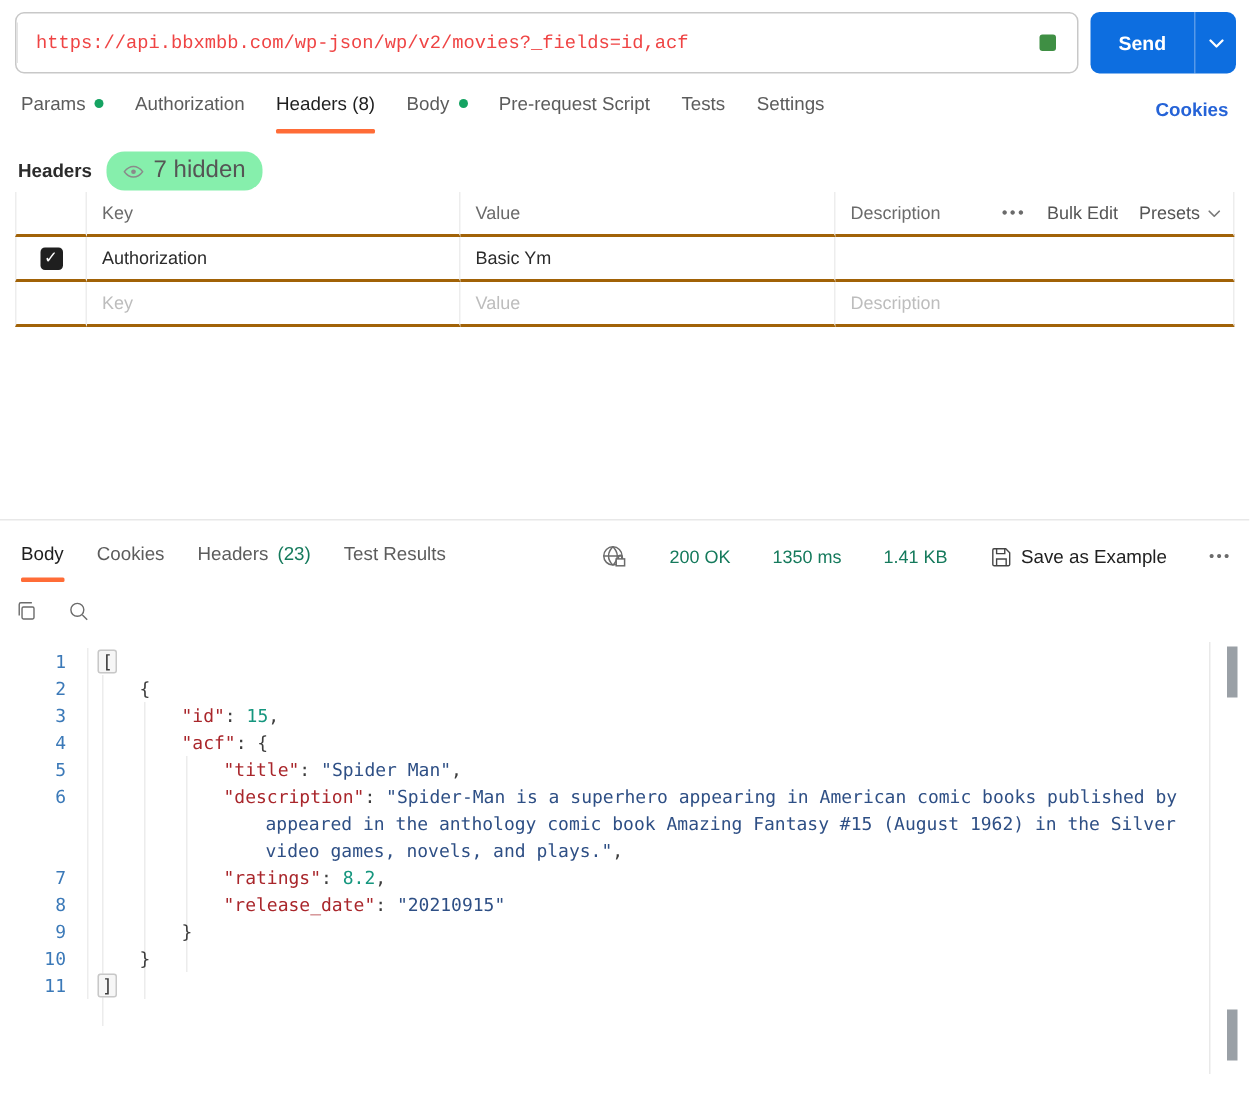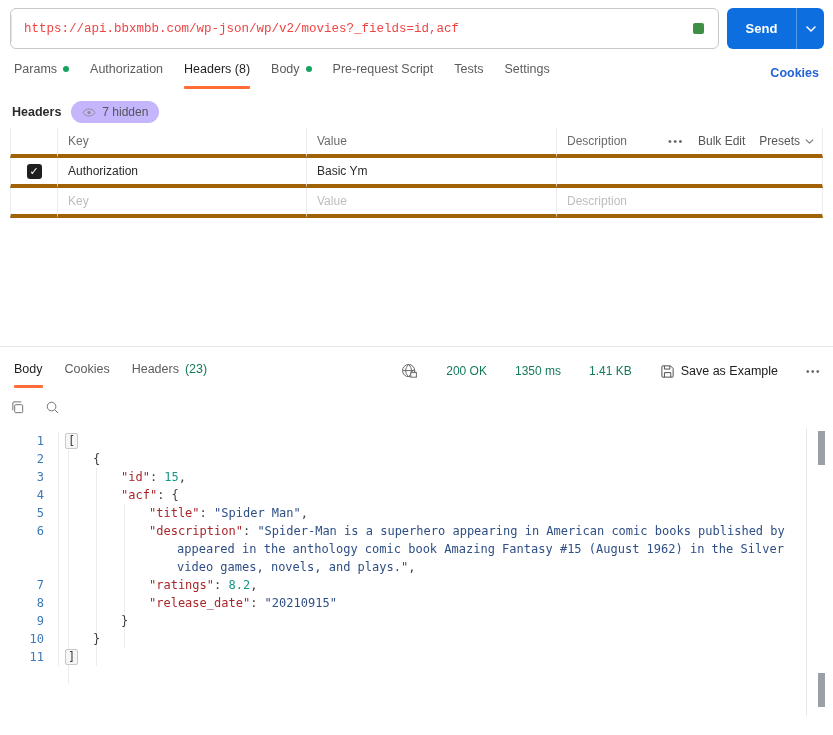--- a/index.html
+++ b/index.html
@@ -25,27 +25,27 @@
   .req-tabs{position:absolute;top:62px;left:14px;display:flex;gap:21px;font-size:12.5px;color:#5c5c5c;}
   .tab{position:relative;padding-bottom:13px;display:flex;align-items:center;gap:6px;cursor:pointer;white-space:nowrap;}
   .tab.active{color:#1f1f1f;}
   .tab.active::after{content:"";position:absolute;left:0;right:0;bottom:0;height:3px;background:#FF6C37;border-radius:1px;}
   .dot{width:6px;height:6px;border-radius:50%;background:#15A362;display:inline-block;}
   .tab-count{color:#157A5C;}
   .cookies-link{position:absolute;top:66px;right:14px;font-size:12.5px;font-weight:700;color:#2563D7;cursor:pointer;}
   
   .hdr-label-row{position:absolute;top:101px;left:12px;display:flex;align-items:center;gap:10px;}
   .hdr-title{font-size:12.5px;font-weight:700;color:#2b2b2b;}
-  .hidden-pill{display:flex;align-items:center;gap:6px;background:#c4b5fd;border-radius:12px;
-    padding:4px 11px;font-size:12px;color:#555;cursor:pointer;}
+  .hidden-pill{display:flex;align-items:center;gap:6px;background:#86efac;border-radius:12px;
+    padding:4px 11px;font-size:16px;color:#555;cursor:pointer;}
   .hidden-pill svg{color:#8a8a8a;}
   
   .tbl{position:absolute;top:128px;left:10px;width:813px;display:grid;
     grid-template-columns:48px 249px 250px 266px;grid-auto-rows:30px;font-size:12px;}
-  .cell{display:flex;align-items:center;border-bottom:4px solid #a16207;border-right:1px solid #ededed;
+  .cell{display:flex;align-items:center;border-bottom:2px solid #a16207;border-right:1px solid #ededed;
     padding-left:10px;box-sizing:border-box;}
   .cell.first{border-left:1px solid #ededed;justify-content:center;padding-left:0;}
   .cell.head{color:#6b6b6b;}
   .cell.head.ctrl{justify-content:space-between;padding-right:8px;}
   .head-controls{display:flex;align-items:center;gap:14px;color:#6b6b6b;}
   .more-dots{letter-spacing:1.5px;font-size:11px;cursor:pointer;color:#6b6b6b;}
   .bulk-edit{cursor:pointer;color:#555;}
   .presets{display:flex;align-items:center;gap:5px;cursor:pointer;color:#555;}
   .cell.val{color:#2b2b2b;}
   .cell.ph{color:#bdbdbd;}
@@ -194,20 +194,23 @@
       <div class="tab active">
         <span>Body</span>
       </div>
       <div class="tab">
         <span>Cookies</span>
       </div>
       <div class="tab">
         <span>Headers</span>
         <span class="tab-count">(23)</span>
       </div>
+      <div class="tab">
+        <span>Test Results</span>
+      </div>
     </div>
   <div class="status-cluster">
     <span class="icon-gray">
       <svg width="17" height="17" viewBox="0 0 17 17" fill="none" stroke="currentColor">
         <circle cx="7.6" cy="7.6" r="6.1"></circle>
         <path d="M1.5 7.6h12.2M7.6 1.5c-3.9 3.9-3.9 8.3 0 12.2M7.6 1.5c3.9 3.9 3.9 8.3 0 12.2"></path>
         <rect x="9.8" y="9.6" width="5.6" height="4.6" fill="#fff"></rect>
         <path d="M11.3 9.6V8.5a1.3 1.3 0 0 1 2.6 0v1.1"></path>
       </svg>
     </span>

